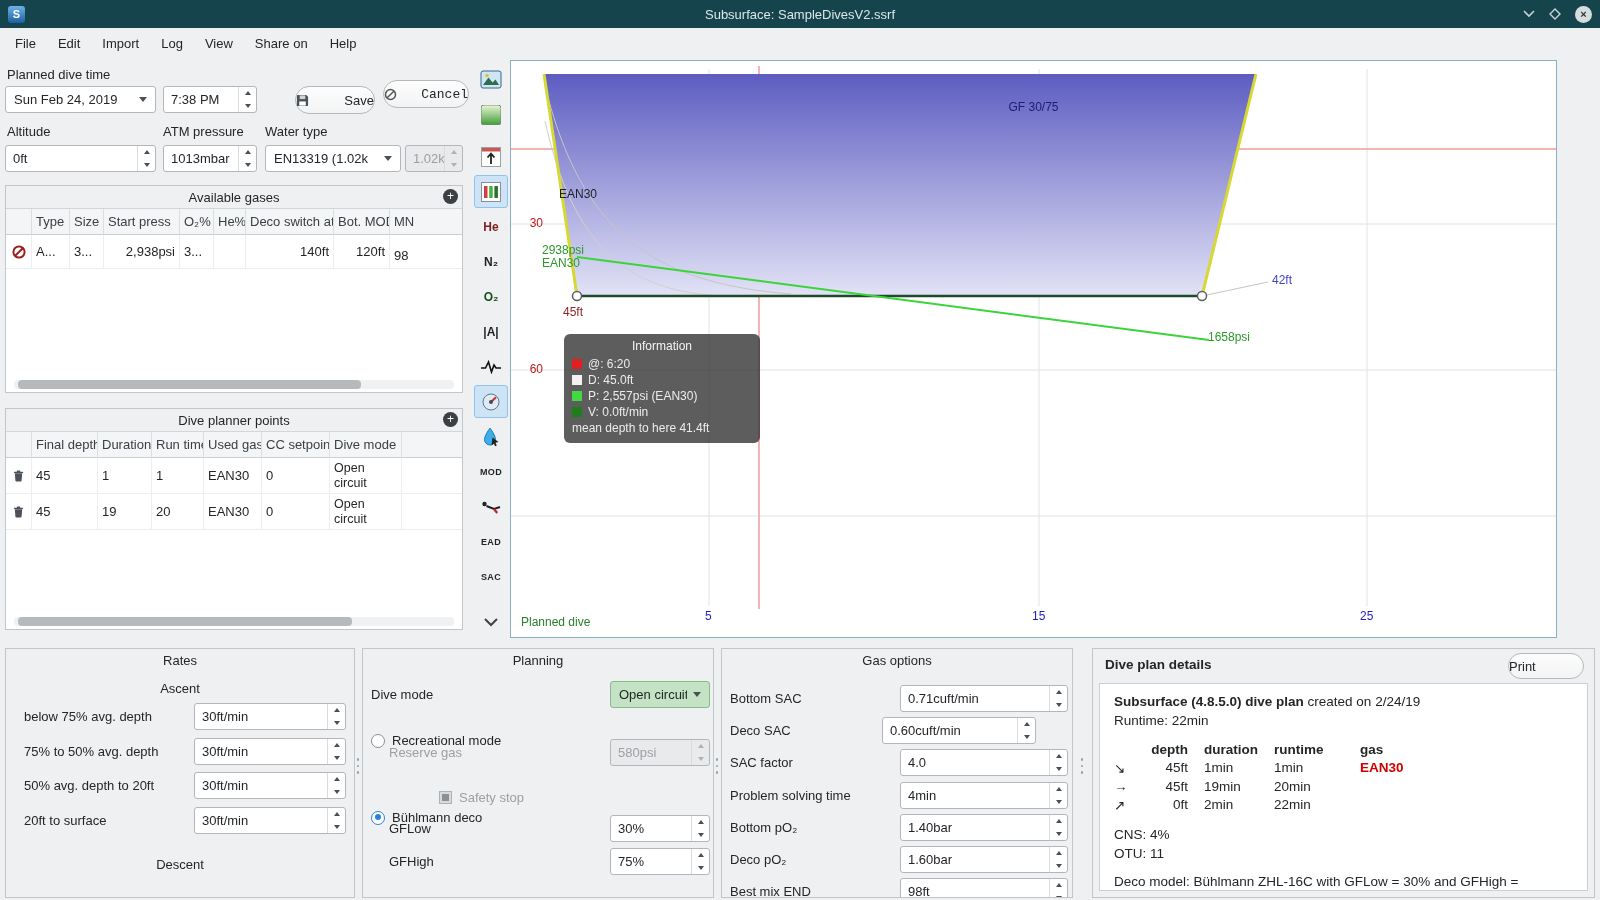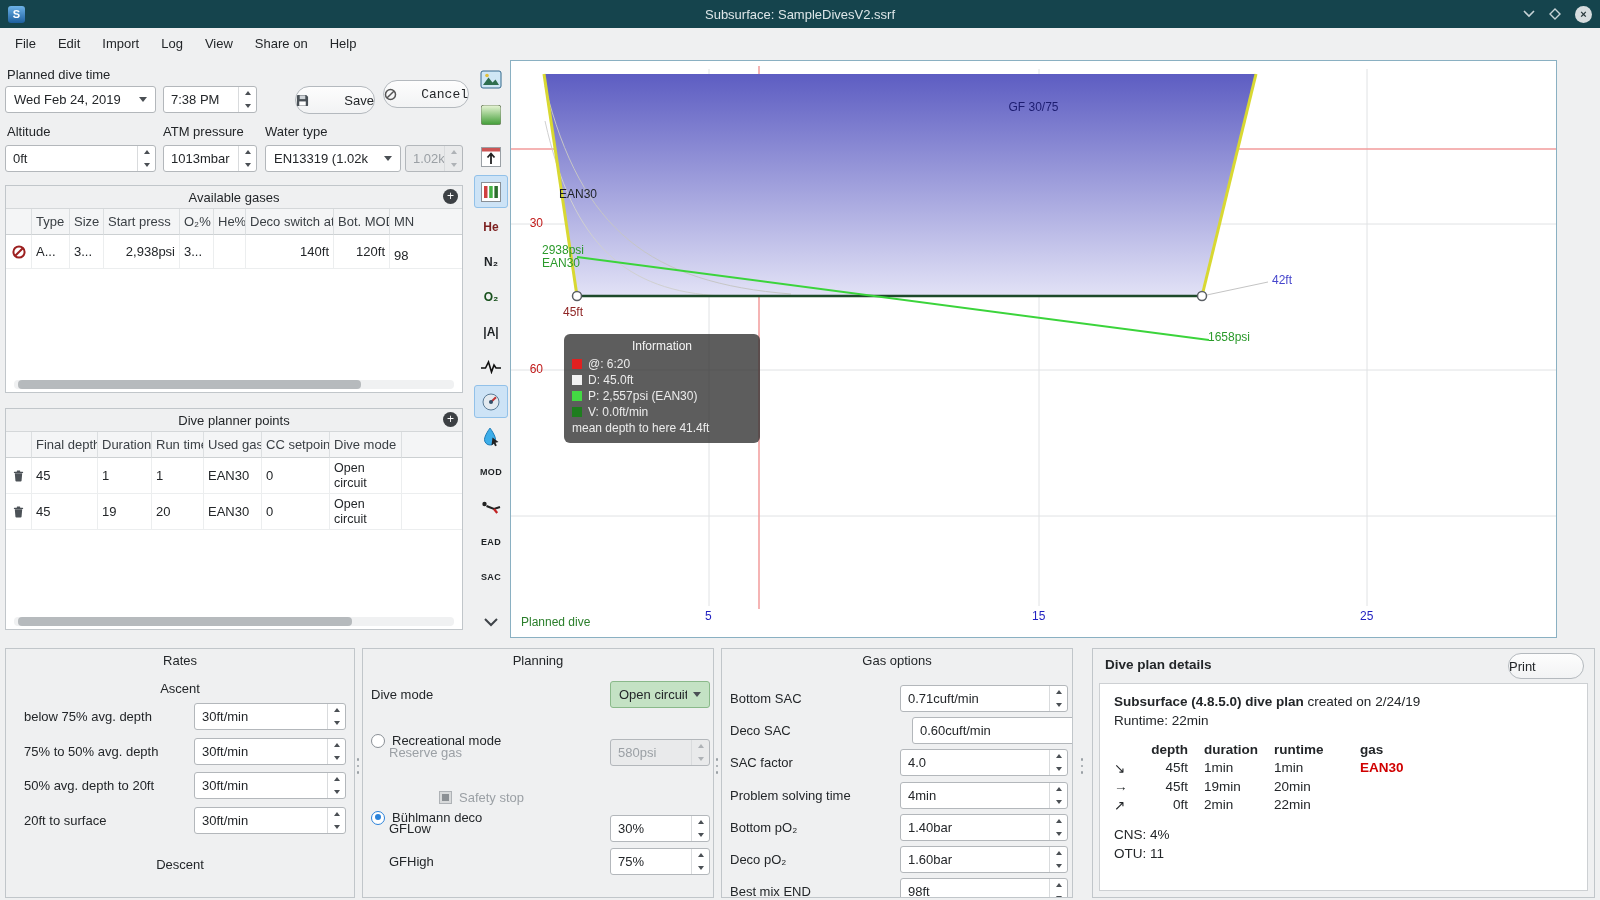--- a/index.html
+++ b/index.html
@@ -124,21 +124,21 @@
   <span class="menu-item">View</span>
   <span class="menu-item">Share on</span>
   <span class="menu-item">Help</span>
 </div>
 
 <div style="position:absolute;left:0;top:58px;width:468px;height:584px;">
 
   <span class="lbl" style="left:7px;top:9px;">Planned dive time</span>
 
   <div class="combo" style="left:5px;top:28px;width:151px;">
-    <span class="cv">Wed Feb 24, 2019</span>
+    <span class="cv">Sun Feb 24, 2019</span>
     <span class="caret"></span>
   </div>
 
   <div class="spin" style="left:163px;top:28px;width:94px;">
     <span class="spin-val">7:38 PM</span>
     <span class="spin-btns">
       <span class="sb">
           <i class="tri-up"></i>
         </span>
       <span class="sb">
@@ -598,21 +598,21 @@
         <span class="sb">
           <i class="tri-up"></i>
         </span>
         <span class="sb">
           <i class="tri-dn"></i>
         </span>
       </span>
   </div>
 
   <span class="lbl" style="left:8px;top:74px;">Deco SAC</span>
-  <div class="spin" style="left:190px;top:68px;width:188px;gap:12px;">
+  <div class="spin" style="left:160px;top:68px;width:154px;gap:12px;">
     <span class="spin-val">0.60cuft/min</span>
     <span class="spin-btns">
         <span class="sb">
           <i class="tri-up"></i>
         </span>
         <span class="sb">
           <i class="tri-dn"></i>
         </span>
       </span>
   </div>
@@ -717,20 +717,21 @@
 
       <span>↗</span>
       <span class="dp-depth">0ft</span>
       <span style="padding-left:10px;">2min</span>
       <span>22min</span>
       <span></span>
     </div>
 
     <div style="margin-top:14px;">CNS: 4%</div>
     <div class="mline">OTU: 11</div>
+    <div style="margin-top:13px;">Deco model: Bühlmann ZHL-16C with GFLow = 30% and GFHigh =</div>
   </div>
 </div>
 
 <div class="grip" style="left:355px;top:758px;">
     <i></i>
     <i></i>
     <i></i>
   </div>
 <div class="grip" style="left:714px;top:758px;">
     <i></i>

